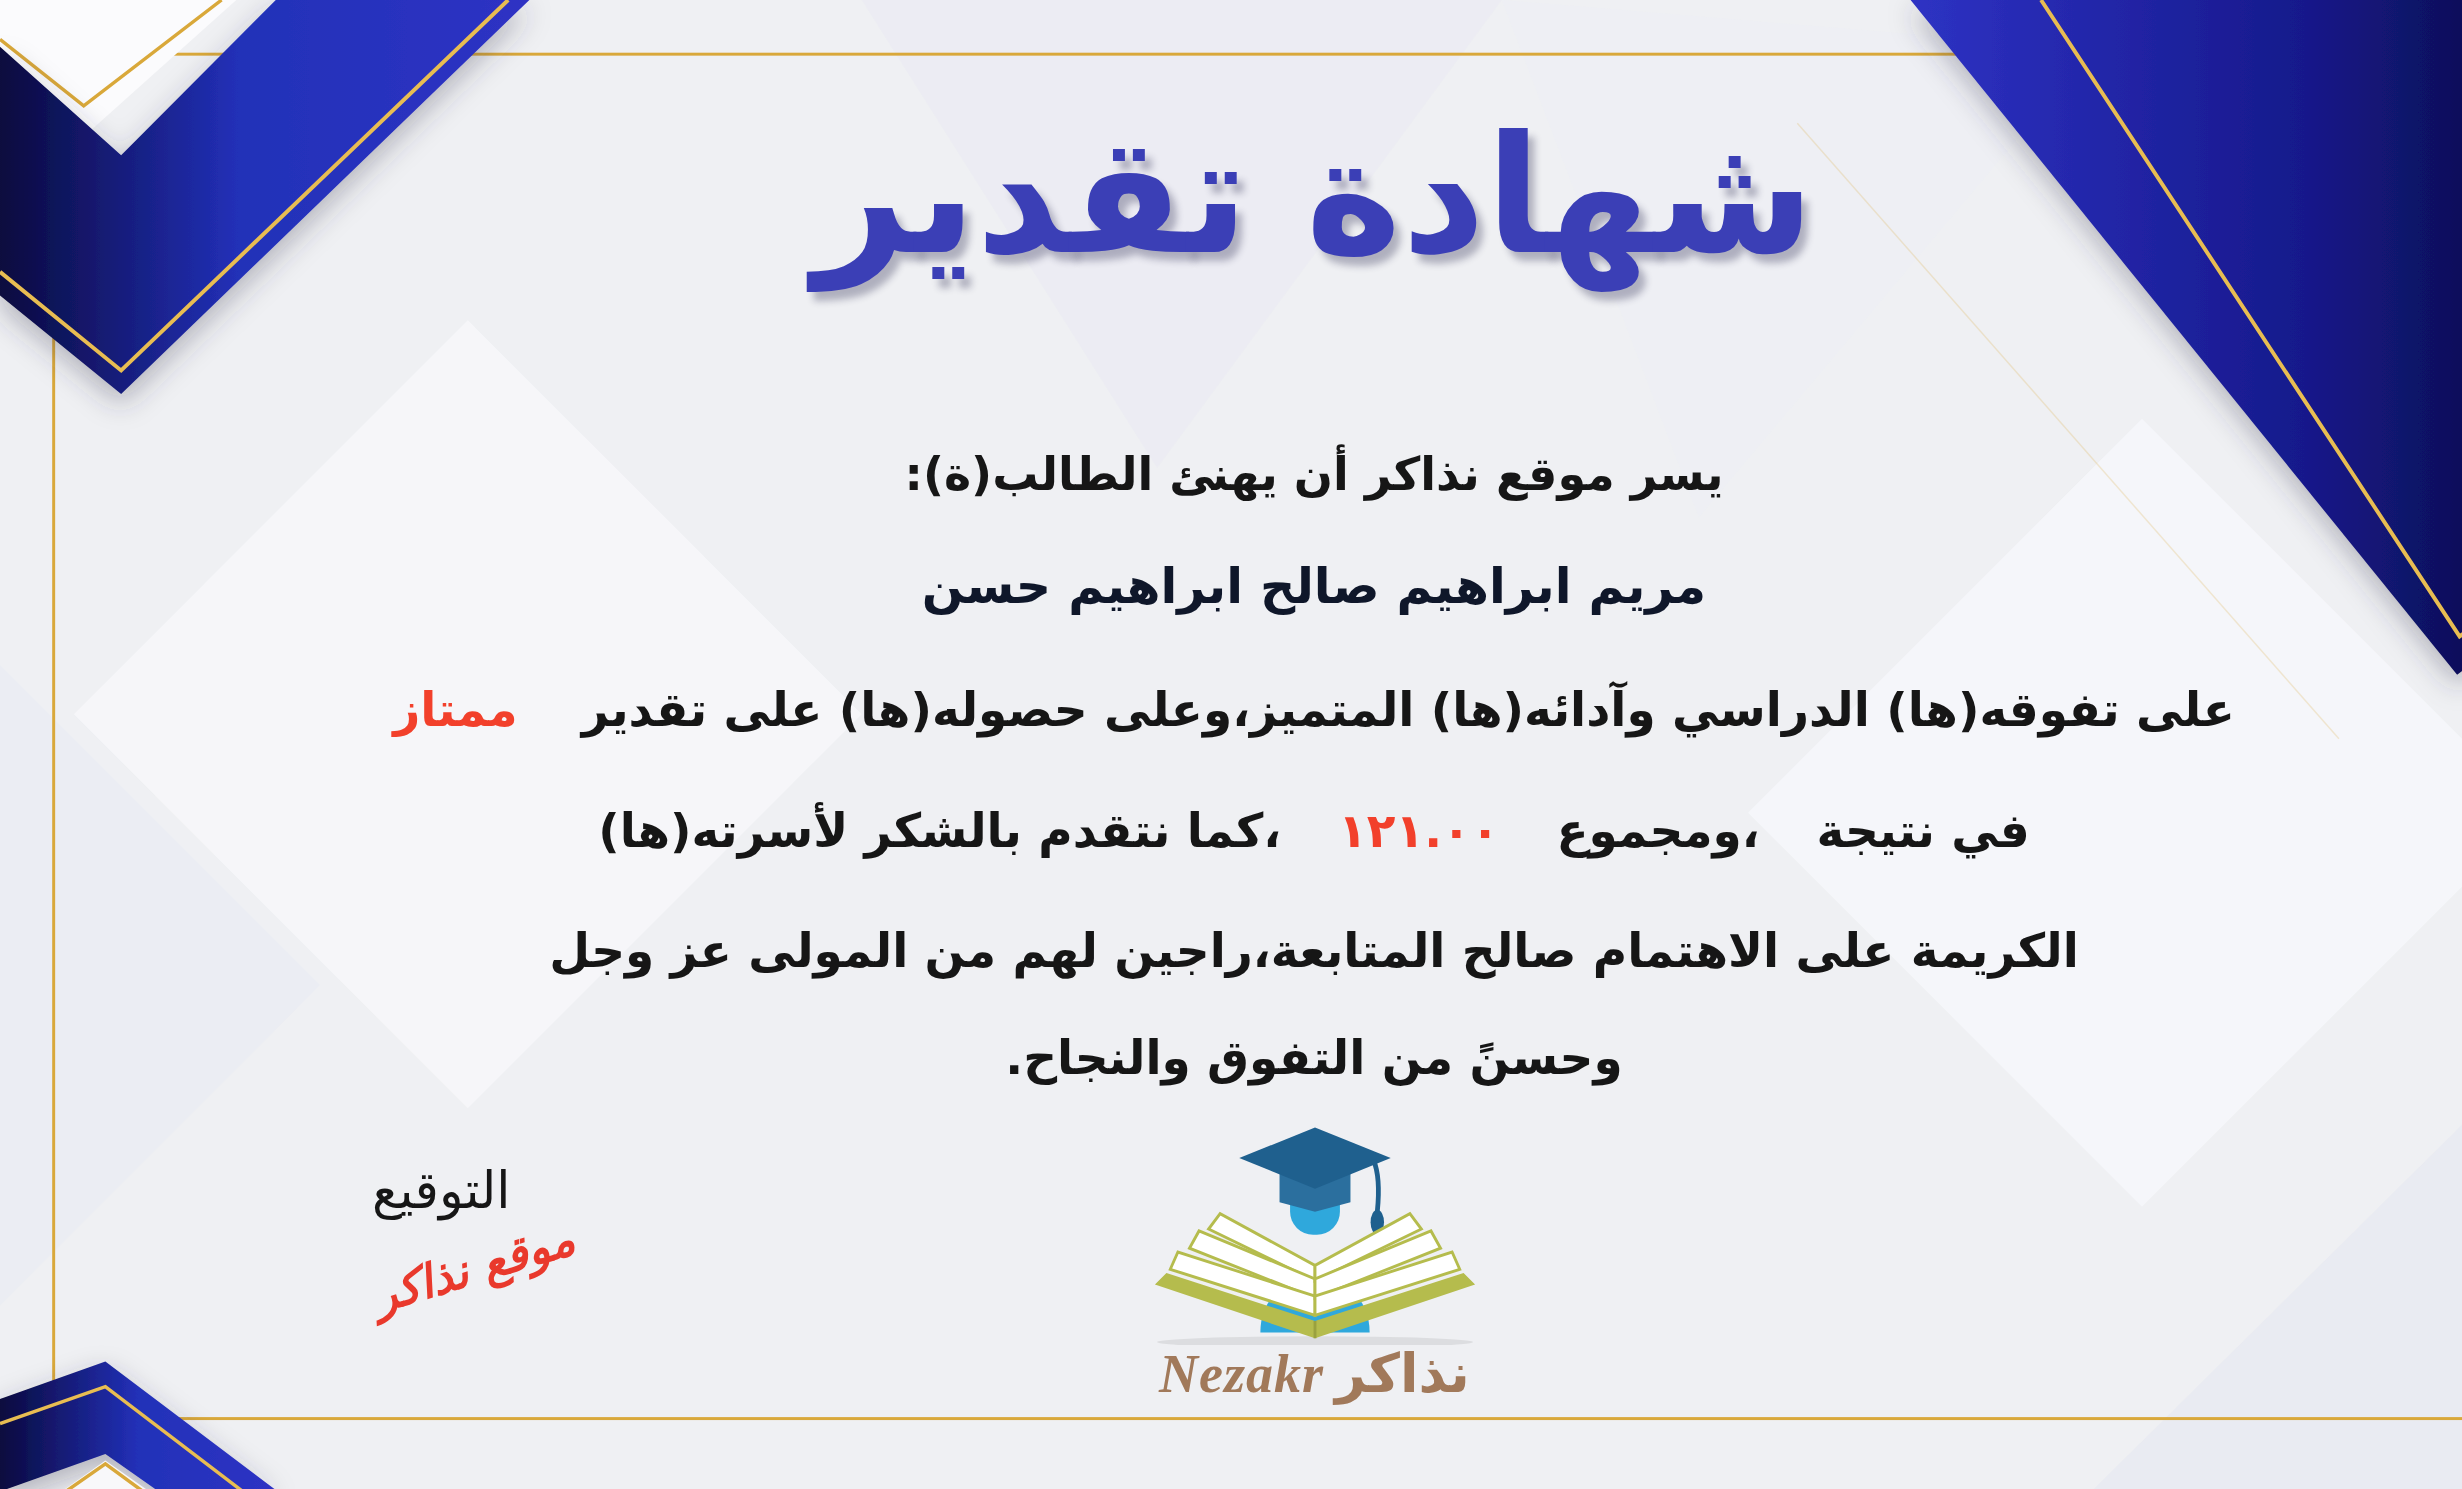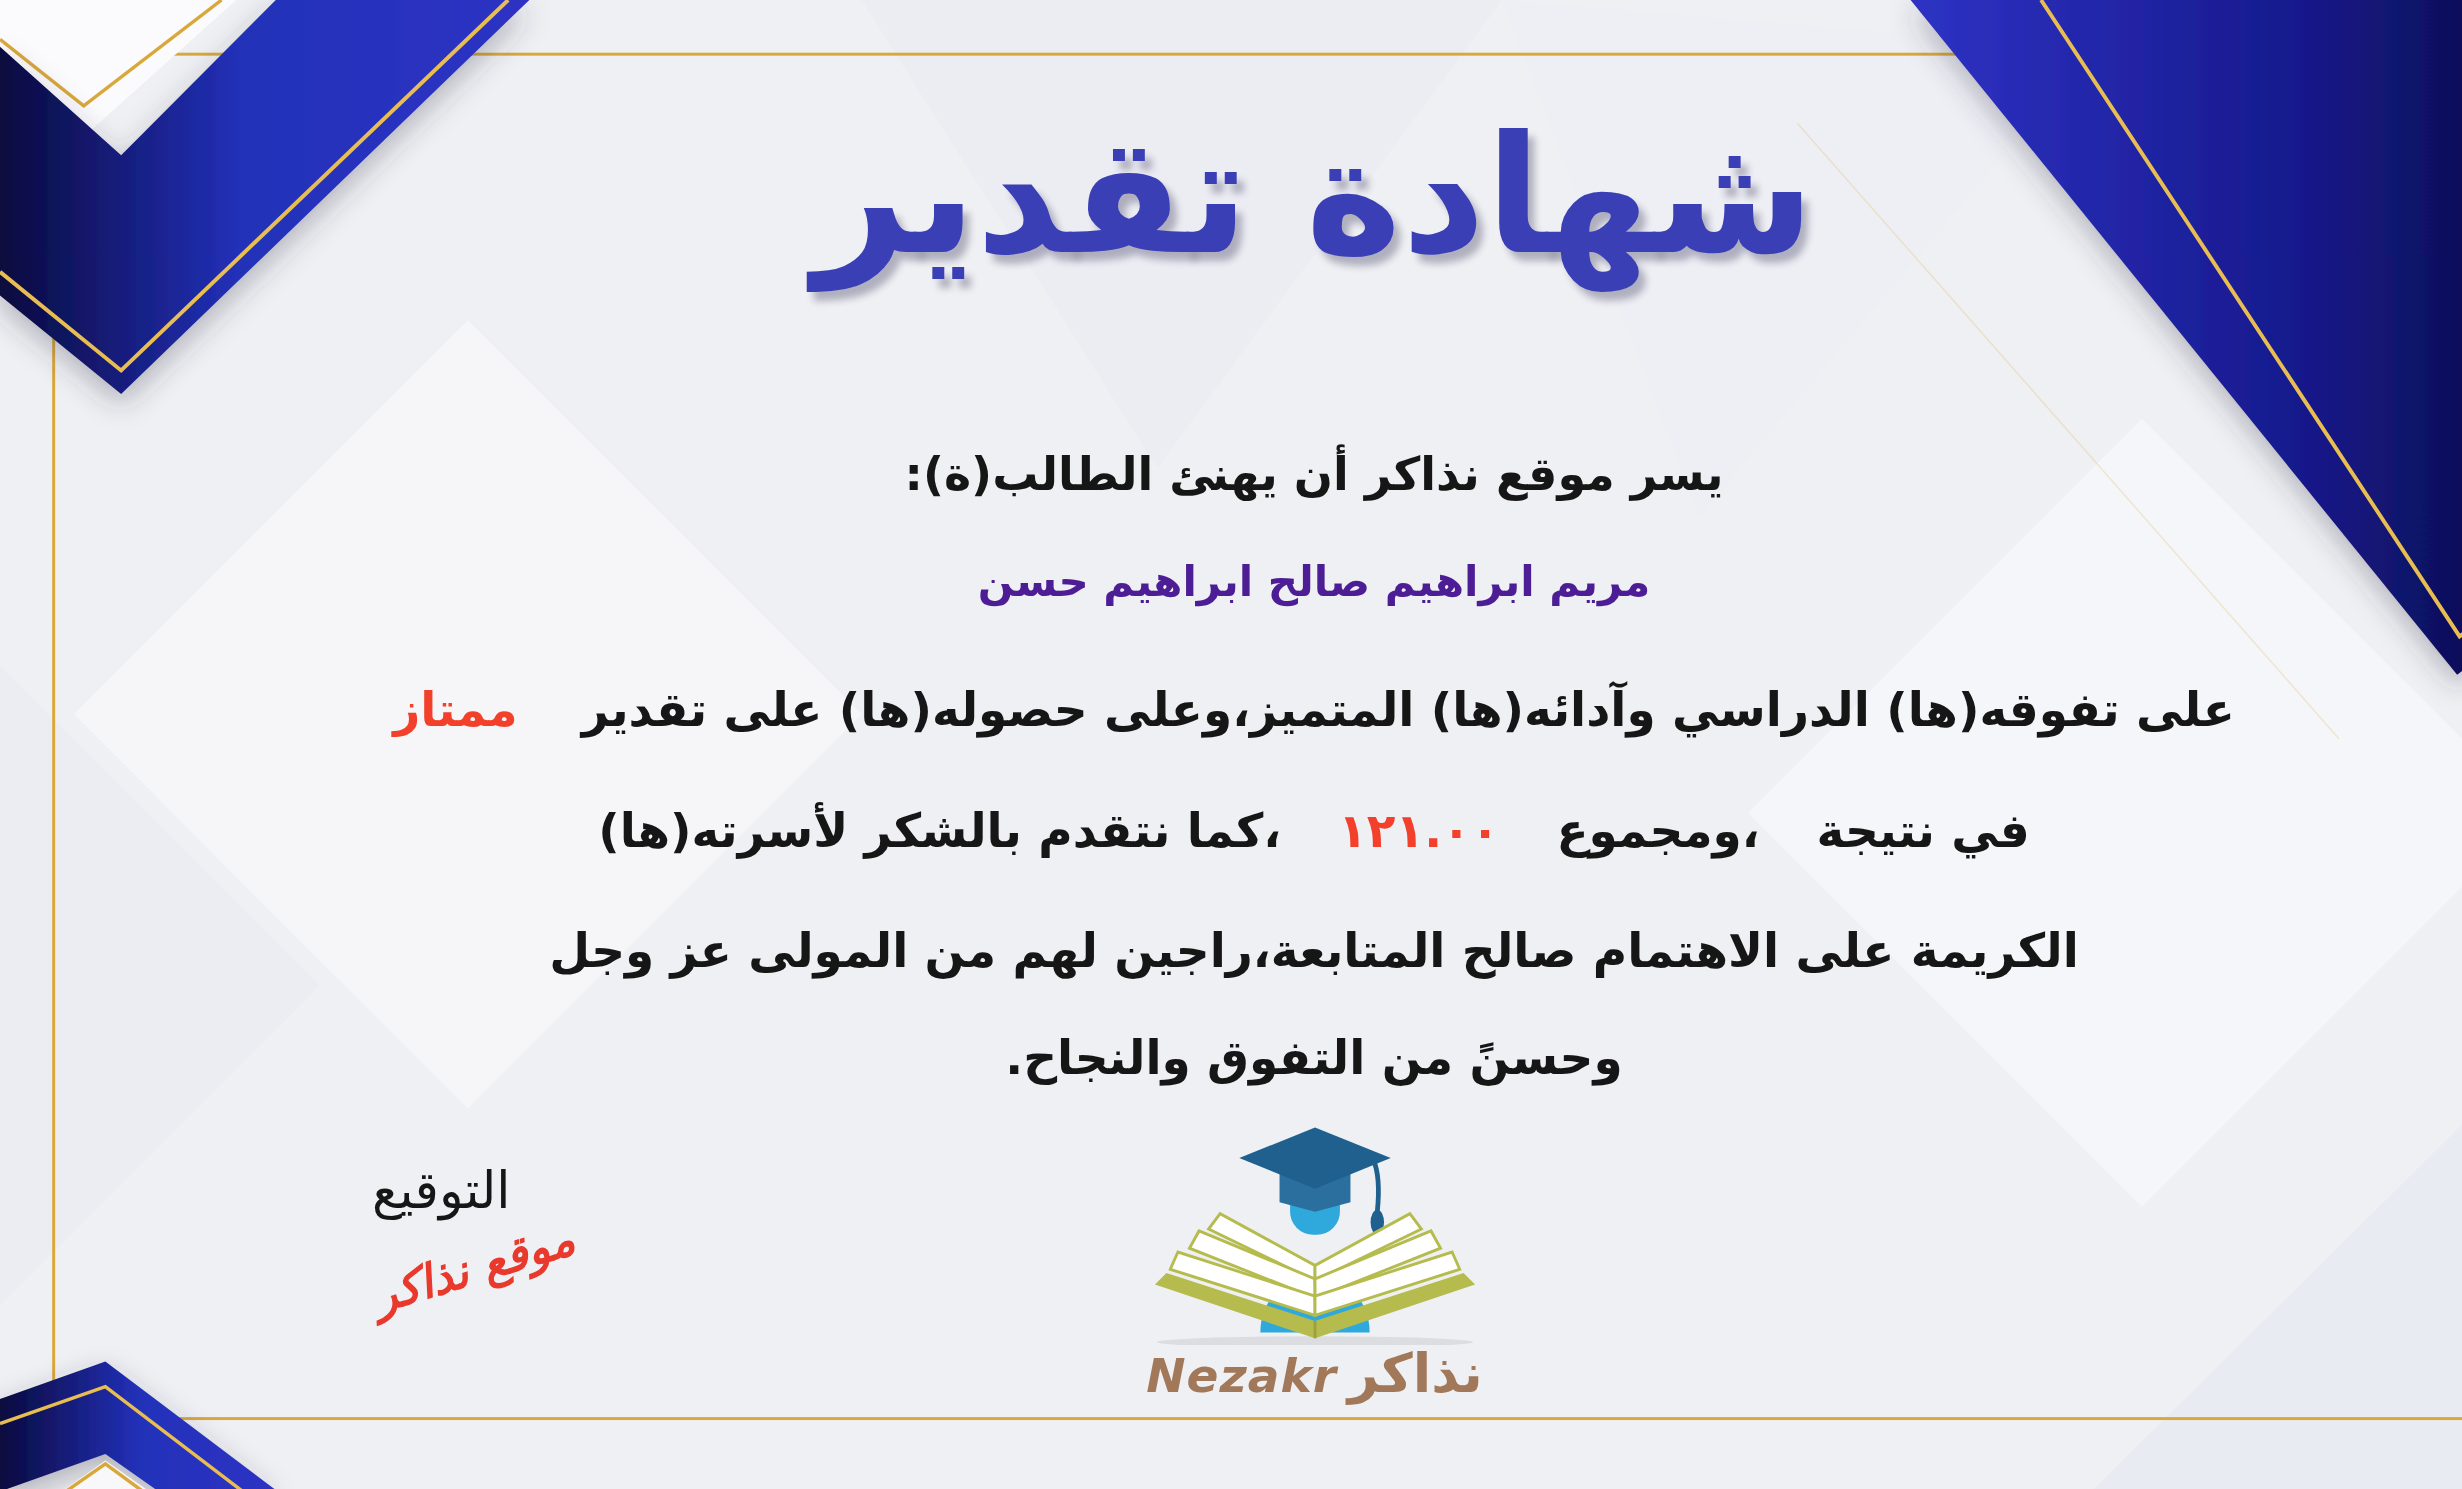--- a/index.html
+++ b/index.html
@@ -22,21 +22,21 @@
     position:absolute;left:0;width:100%;
     display:flex;justify-content:center;align-items:baseline;
     direction:rtl;font-weight:700;color:#161616;
     font-size:47px;line-height:1.25;column-gap:64px;
     white-space:nowrap;
   }
   .arline .seg{display:inline-block;}
   .red{color:#f2402b;}
   .l-intro{top:446px;font-size:46px;}
   .l-name{top:556px;}
-  .l-name .seg{color:#4c1d95;font-size:42px;}
+  .l-name .seg{color:#0f172a;font-size:49px;}
   .l-ach{top:681px;}
   .l-res{top:802px;column-gap:57px;}
   .l-thanks{top:922px;}
   .l-wish{top:1029px;}
 
   .sig-label{
     position:absolute;left:372px;top:1161px;
     direction:rtl;font-weight:400;font-size:51px;color:#161616;
   }
   .sig-script{
@@ -46,21 +46,21 @@
     transform:rotate(-17deg);transform-origin:left center;
   }
 
   .logo{position:absolute;left:1114px;top:1114px;width:401px;height:291px;}
   .logo svg{position:absolute;top:0;left:50%;transform:translateX(-50%);}
   .logo-text{
     position:absolute;bottom:0;left:0;width:100%;
     display:flex;justify-content:center;align-items:baseline;gap:10.8px;
     color:#a1795a;font-weight:700;white-space:nowrap;
   }
-  .logo-text .en{font-size:47px;font-style:italic;letter-spacing:1px;}
+  .logo-text .en{font-size:54px;font-style:italic;letter-spacing:1px;font-family:Liberation Serif, serif;}
   .logo-text .ar{font-size:54px;}
 </style>
 </head>
 <body>
 
 <div class="canvas">
 
   <svg class="decor" viewBox="0 0 5337 3025" preserveAspectRatio="none">
     <defs>
       <linearGradient id="gTL" x1="0" y1="0" x2="1" y2="0">

